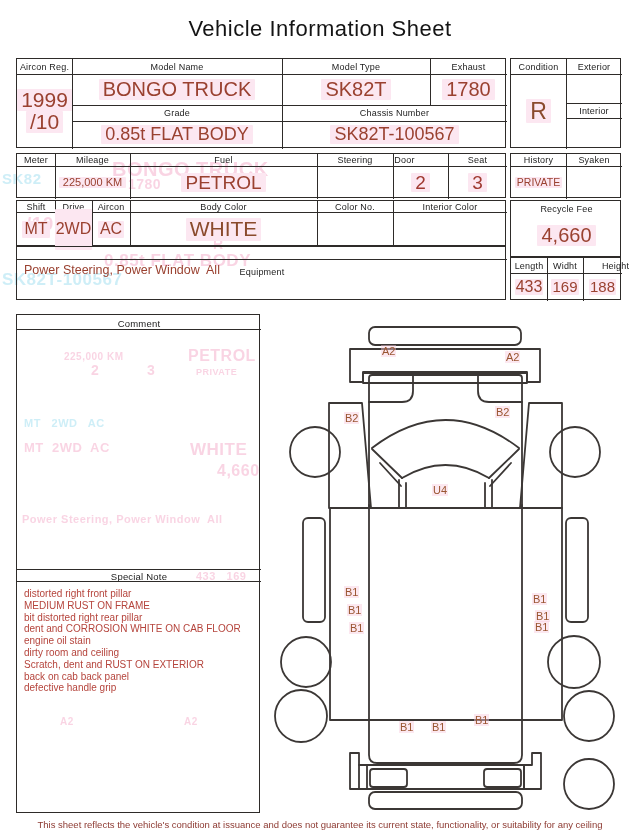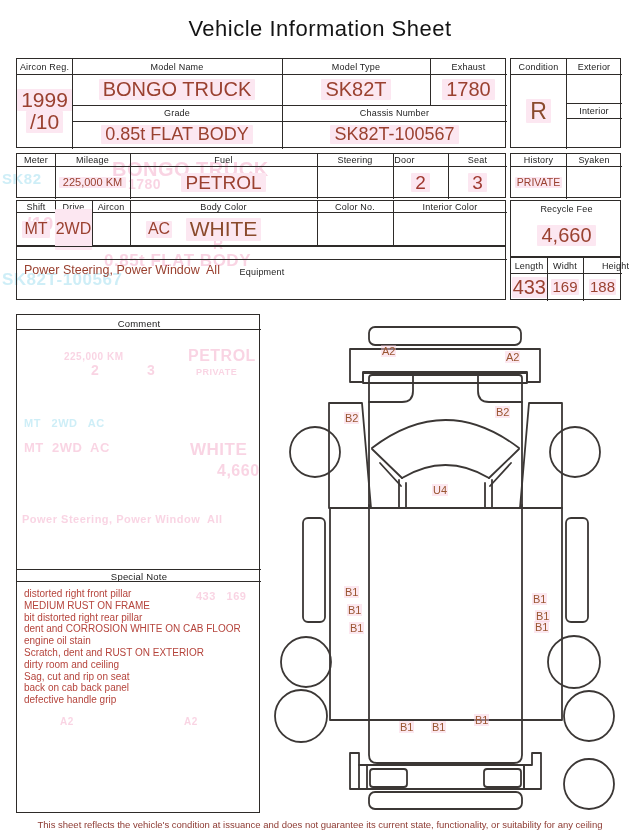--- a/index.html
+++ b/index.html
@@ -36,21 +36,21 @@
     <span class="ghost gp" style="left: 64px; top: 351px; font-size: 10px;">225,000 KM</span>
     <span class="ghost gp" style="left: 91px; top: 362px; font-size: 14px;">2</span>
     <span class="ghost gp" style="left: 147px; top: 362px; font-size: 14px;">3</span>
     <span class="ghost gp" style="left: 188px; top: 347px; font-size: 16px;">PETROL</span>
     <span class="ghost gp" style="left: 196px; top: 367px; font-size: 9px;">PRIVATE</span>
     <span class="ghost gc" style="left: 24px; top: 417px; font-size: 11px;">MT   2WD   AC</span>
     <span class="ghost gp" style="left: 24px; top: 440px; font-size: 13px;">MT  2WD  AC</span>
     <span class="ghost gp" style="left: 190px; top: 440px; font-size: 17px;">WHITE</span>
     <span class="ghost gp" style="left: 217px; top: 462px; font-size: 16px;">4,660</span>
     <span class="ghost gp" style="left: 22px; top: 513px; font-size: 11px;">Power Steering, Power Window  All</span>
-    <span class="ghost gp" style="left: 196px; top: 590px; font-size: 11px;">433   169</span>
+    <span class="ghost gp" style="left: 196px; top: 570px; font-size: 11px;">433   169</span>
     <span class="ghost gp" style="left: 60px; top: 716px; font-size: 10px;">A2</span>
     <span class="ghost gp" style="left: 184px; top: 716px; font-size: 10px;">A2</span>
   </div>
 
 <div class="a title" style="left:0;top:16px;">Vehicle Information Sheet</div>
 
 <div class="box" style="left:16px;top:58px;width:490px;height:90px;">
   <div class="vl" style="left:55px;top:0;height:90px;"></div>
   <div class="vl" style="left:265px;top:0;height:90px;"></div>
   <div class="vl" style="left:413px;top:0;height:46px;"></div>
@@ -152,21 +152,21 @@
   <div class="a lb" style="left:75px;top:0;width:38px;height:11px;">Aircon</div>
   <div class="a lb" style="left:113px;top:0;width:187px;height:11px;">Body Color</div>
   <div class="a lb" style="left:300px;top:0;width:76px;height:11px;">Color No.</div>
   <div class="a lb" style="left:376px;top:0;width:114px;height:11px;">Interior Color</div>
   <div class="a val" style="left:0;top:11px;width:38px;height:35px;font-size:16px;">
       <span class="bg" style="padding:0 2px;">MT</span>
     </div>
   <div class="a val" style="left:38px;top:11px;width:37px;height:35px;font-size:16px;">
       <span class="bg" style="padding:12px 1px;">2WD</span>
     </div>
-  <div class="a val" style="left:75px;top:11px;width:38px;height:35px;font-size:16px;margin-left:48px;">
+  <div class="a val" style="left:75px;top:11px;width:38px;height:35px;font-size:16px;">
       <span class="bg" style="padding:0 2px;">AC</span>
     </div>
   <div class="a val" style="left:113px;top:11px;width:187px;height:35px;font-size:21px;color:#8a4a2c;">
       <span class="bg">WHITE</span>
     </div>
 </div>
 
 <div class="box" style="left:510px;top:200px;width:111px;height:57px;">
   <div class="a lb" style="left:0;top:2px;width:111px;height:12px;">Recycle Fee</div>
   <div class="a val" style="left:0;top:14px;width:111px;height:41px;font-size:20px;">
@@ -180,21 +180,21 @@
   <div class="a val left" style="left:7px;top:15px;width:478px;height:18px;font-size:12.5px;white-space:pre-wrap;">Power Steering, Power Window  All</div>
 </div>
 
 <div class="box" style="left:510px;top:257px;width:111px;height:43px;">
   <div class="hl" style="left:0;top:15px;width:111px;"></div>
   <div class="vl" style="left:36px;top:0;height:43px;"></div>
   <div class="vl" style="left:72px;top:0;height:43px;"></div>
   <div class="a lb" style="left:0;top:2px;width:36px;height:12px;">Length</div>
   <div class="a lb" style="left:36px;top:2px;width:36px;height:12px;">Widht</div>
   <div class="a lb" style="left:72px;top:2px;width:39px;height:12px;padding-left:26px;">Height</div>
-  <div class="a val" style="left:0;top:15px;width:36px;height:28px;font-size:20px;justify-content:flex-end;">
+  <div class="a val" style="left:0;top:15px;width:36px;height:28px;font-size:16px;">
       <span class="bg" style="padding:0 1px;">433</span>
     </div>
   <div class="a val" style="left:36px;top:15px;width:36px;height:28px;font-size:15px;">
       <span class="bg" style="padding:0 1px;">169</span>
     </div>
   <div class="a val" style="left:72px;top:15px;width:39px;height:28px;font-size:15px;">
       <span class="bg" style="padding:0 1px;">188</span>
     </div>
 </div>
 
@@ -203,23 +203,22 @@
   <div class="hl" style="left:0;top:14px;width:244px;"></div>
   <div class="hl" style="left:0;top:254px;width:244px;"></div>
   <div class="a lb" style="left:0;top:256px;width:244px;height:11px;font-size:9.5px;">Special Note</div>
   <div class="hl" style="left:0;top:266px;width:244px;"></div>
   <div class="a" style="left:7px;top:273px;width:232px;" id="note-list">
       <div class="nline">distorted right front pillar</div>
       <div class="nline">MEDIUM RUST ON FRAME</div>
       <div class="nline">bit distorted right rear pillar</div>
       <div class="nline">dent and CORROSION WHITE ON CAB FLOOR</div>
       <div class="nline">engine oil stain</div>
+      <div class="nline">dirty room and ceiling</div>
       <div class="nline">Scratch, dent and RUST ON EXTERIOR</div>
-      <div class="nline">dirty room and ceiling</div>
-      <div class="nline">Sag, cut and rip on seat</div>
       <div class="nline">back on cab back panel</div>
       <div class="nline">defective handle grip</div>
     </div>
 </div>
 
 <svg style="left:266px;top:310px;" width="374" height="505" viewBox="266 310 374 505" fill="none" stroke="#3b3735" stroke-width="1.8" stroke-linejoin="round" stroke-linecap="round">
   <rect x="369" y="327" width="152" height="18" rx="6"></rect>
   <polygon points="350,349 540,349 540,382 527,382 527,373 363,373 363,382 350,382"></polygon>
   <rect x="363" y="372" width="164" height="11"></rect>
   <rect x="369" y="375" width="153" height="133" rx="3"></rect>

